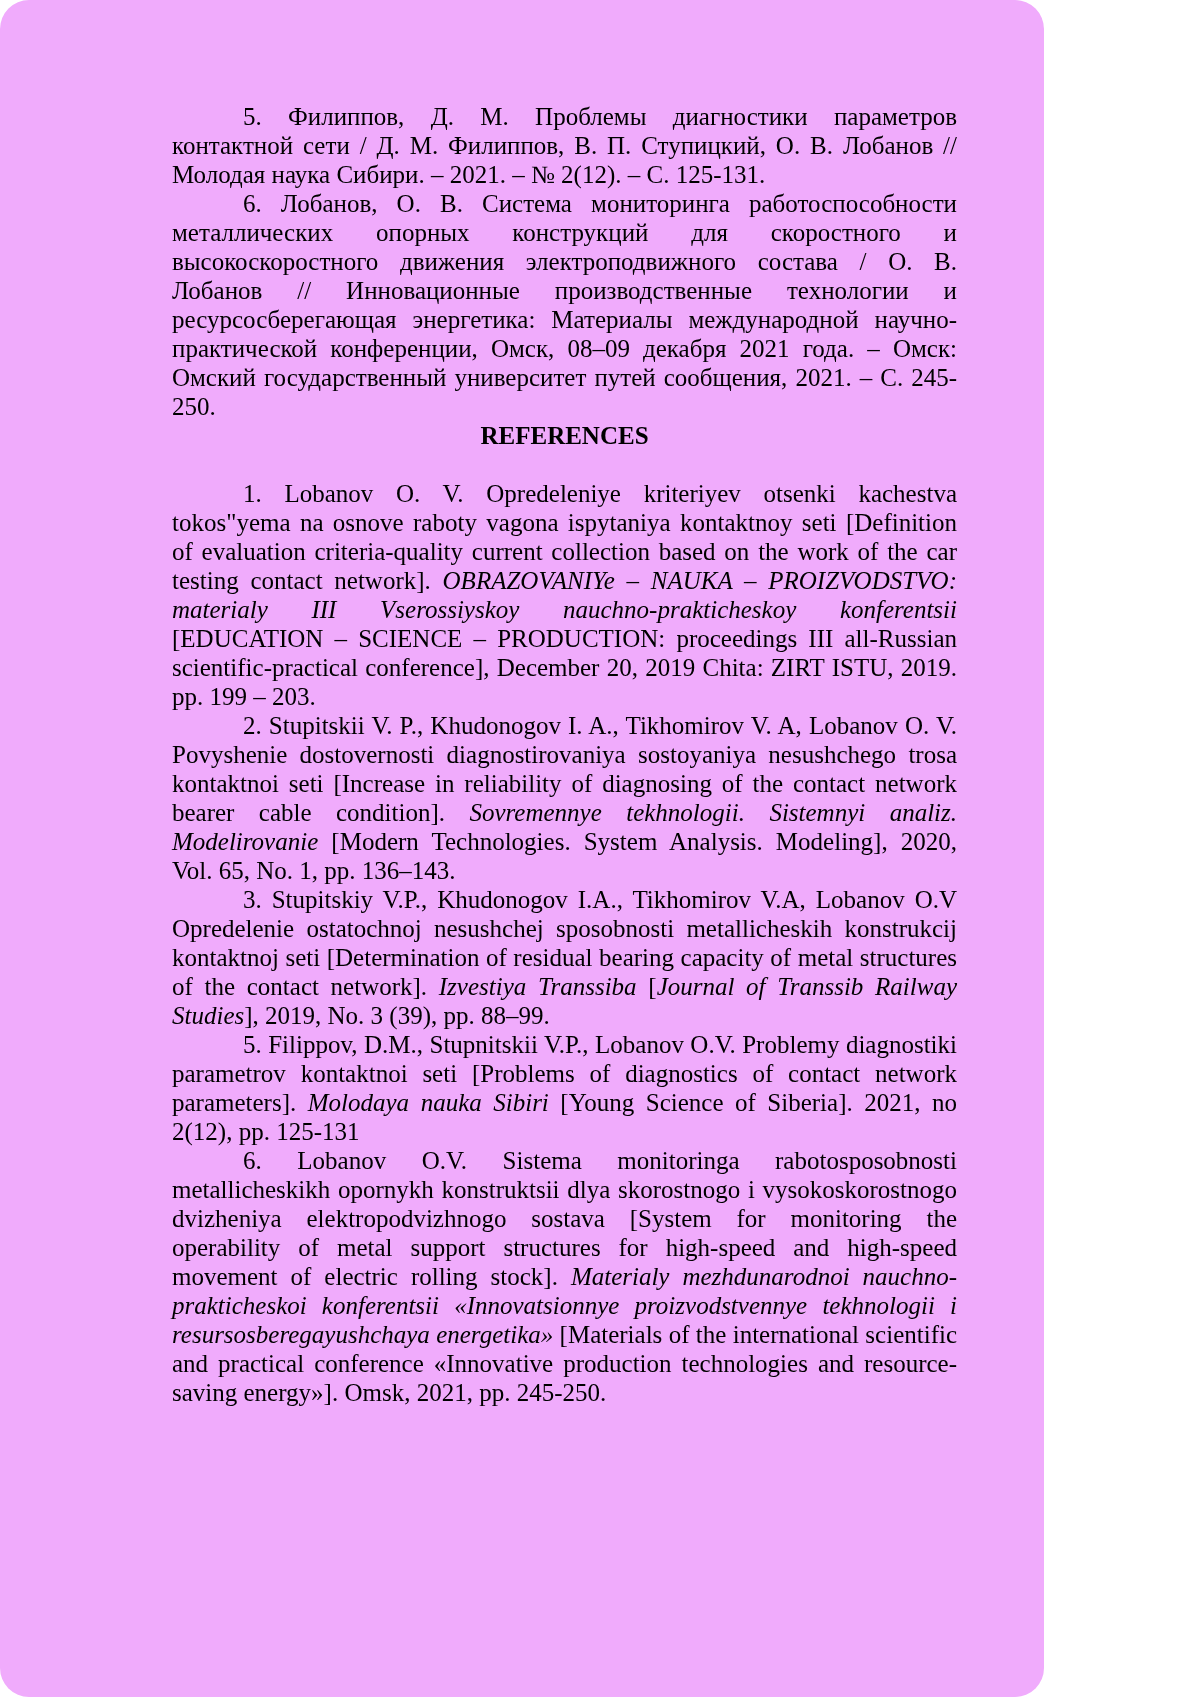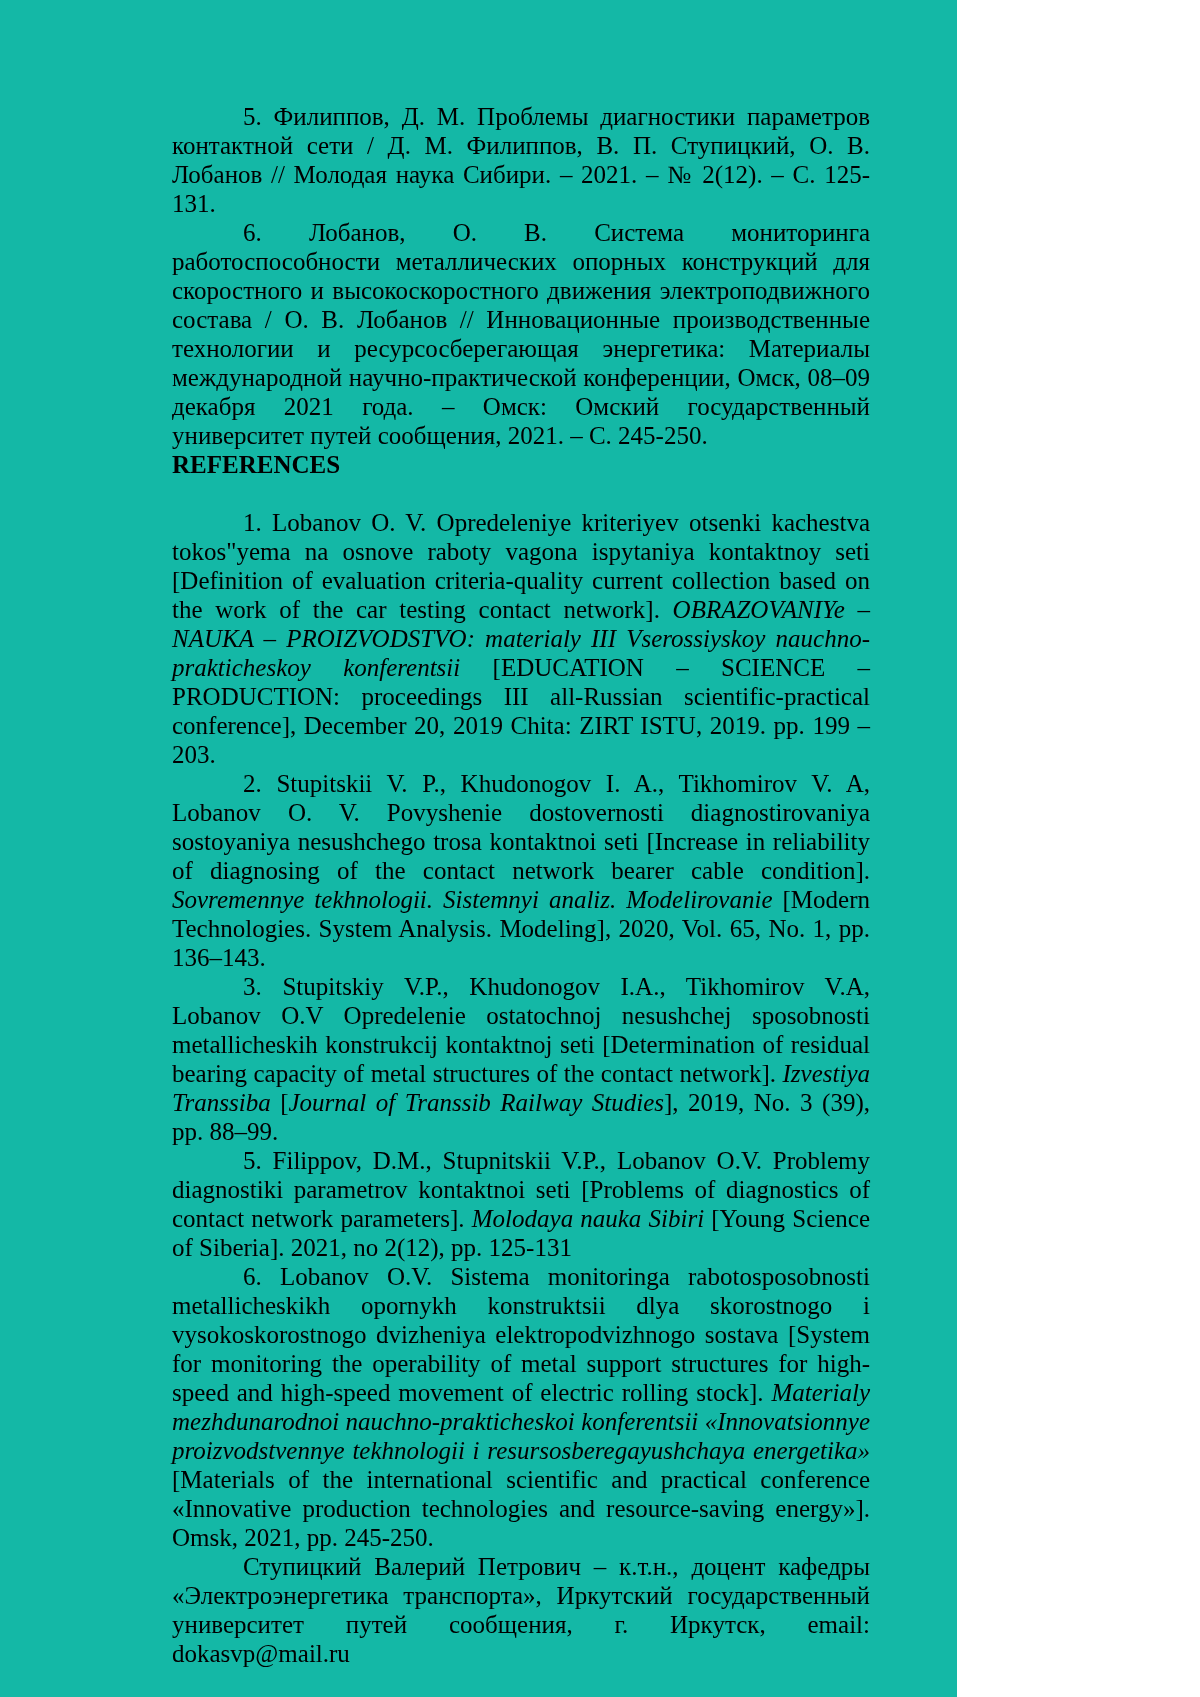--- a/index.html
+++ b/index.html
@@ -2,48 +2,49 @@
 <html><head>
 <meta charset="utf-8">
 <style>
   html, body {
     margin: 0;
     padding: 0;
     background: #ffffff;
   }
   .page {
     position: relative;
-    width: 957px;
+    width: 1044px;
     height: 1697px;
-    background: #14b8a6;
+    background: #f0abfc;
     color: #000000;
     font-family: "Liberation Serif", "DejaVu Serif", serif;
     font-size: 25px;
     line-height: 29px;
     overflow: hidden;
+    border-radius: 29px;
   }
   .content {
     position: absolute;
     left: 172px;
     right: 87px;
     top: 102px;
   }
   .para {
     margin: 0;
     text-align: justify;
     text-indent: 71px;
   }
   .it {
     font-style: italic;
   }
   .refs-heading {
     margin: 0 0 29px 0;
     font-size: 25px;
     line-height: 29px;
-    text-align: left;
+    text-align: center;
     font-weight: 700;
   }
   .section-heading {
     margin: 58px 0 0 0;
     font-size: 25px;
     line-height: 29px;
     font-weight: 700;
     text-indent: 71px;
   }
 </style>
@@ -65,17 +66,16 @@
 
     <p class="para"><span>3. Stupitskiy V.P., Khudonogov I.A., Tikhomirov V.A, Lobanov O.V Opredelenie ostatochnoj nesushchej sposobnosti metallicheskih konstrukcij kontaktnoj seti [Determination of residual bearing capacity of metal structures of the contact network]. </span><span class="it">Izvestiya Transsiba</span><span> [</span><span class="it">Journal of Transsib Railway Studies</span><span>], 2019, No. 3 (39), pp. 88–99.</span></p>
 
 
     <p class="para"><span>5. Filippov, D.M., Stupnitskii V.P., Lobanov O.V. Problemy diagnostiki parametrov kontaktnoi seti [Problems of diagnostics of contact network parameters]. </span><span class="it">Molodaya nauka Sibiri</span><span> [Young Science of Siberia]. 2021, no 2(12), pp. 125-131</span></p>
 
     <p class="para"><span>6. Lobanov O.V. Sistema monitoringa rabotosposobnosti metallicheskikh opornykh konstruktsii dlya skorostnogo i vysokoskorostnogo dvizheniya elektropodvizhnogo sostava [System for monitoring the operability of metal support structures for high-speed and high-speed movement of electric rolling stock]. </span><span class="it">Materialy mezhdunarodnoi nauchno-prakticheskoi konferentsii «Innovatsionnye proizvodstvennye tekhnologii i resursosberegayushchaya energetika»</span><span> [Materials of the international scientific and practical conference «Innovative production technologies and resource-saving energy»]. Omsk, 2021, pp. 245-250.</span></p>
 
 
 
-    <p class="para"><span>Ступицкий Валерий Петрович – к.т.н., доцент кафедры «Электроэнергетика транспорта», Иркутский государственный университет путей сообщения, г. Иркутск, email: </span><span>dokasvp@mail.ru</span></p>
 
 
   </div>
 </div>
 
 </body></html>

